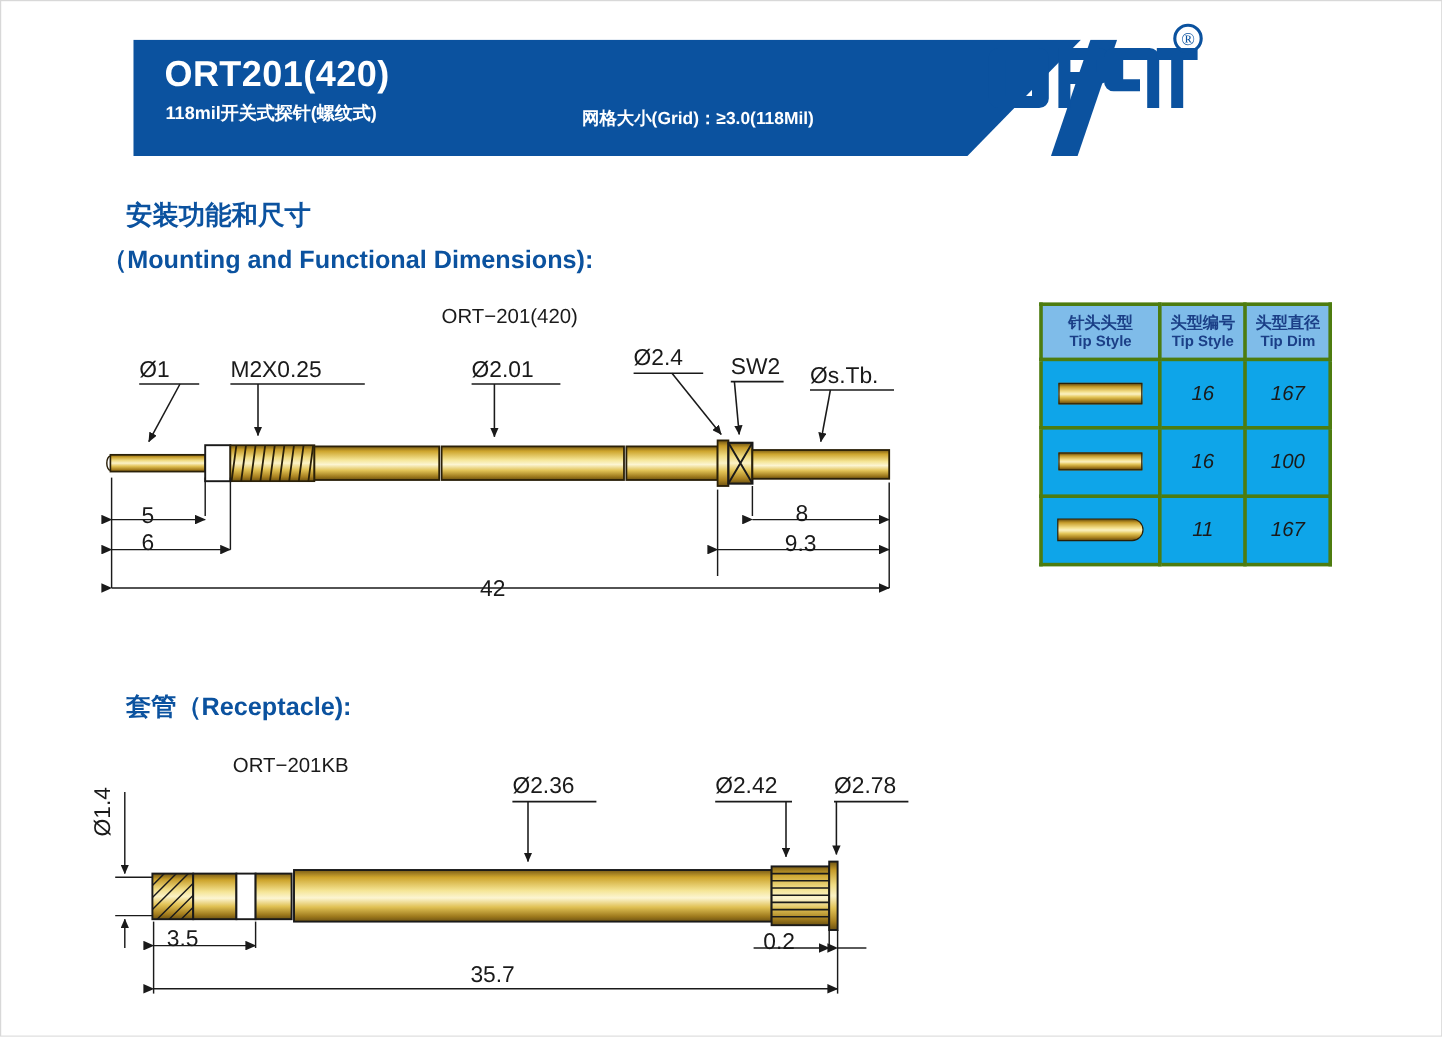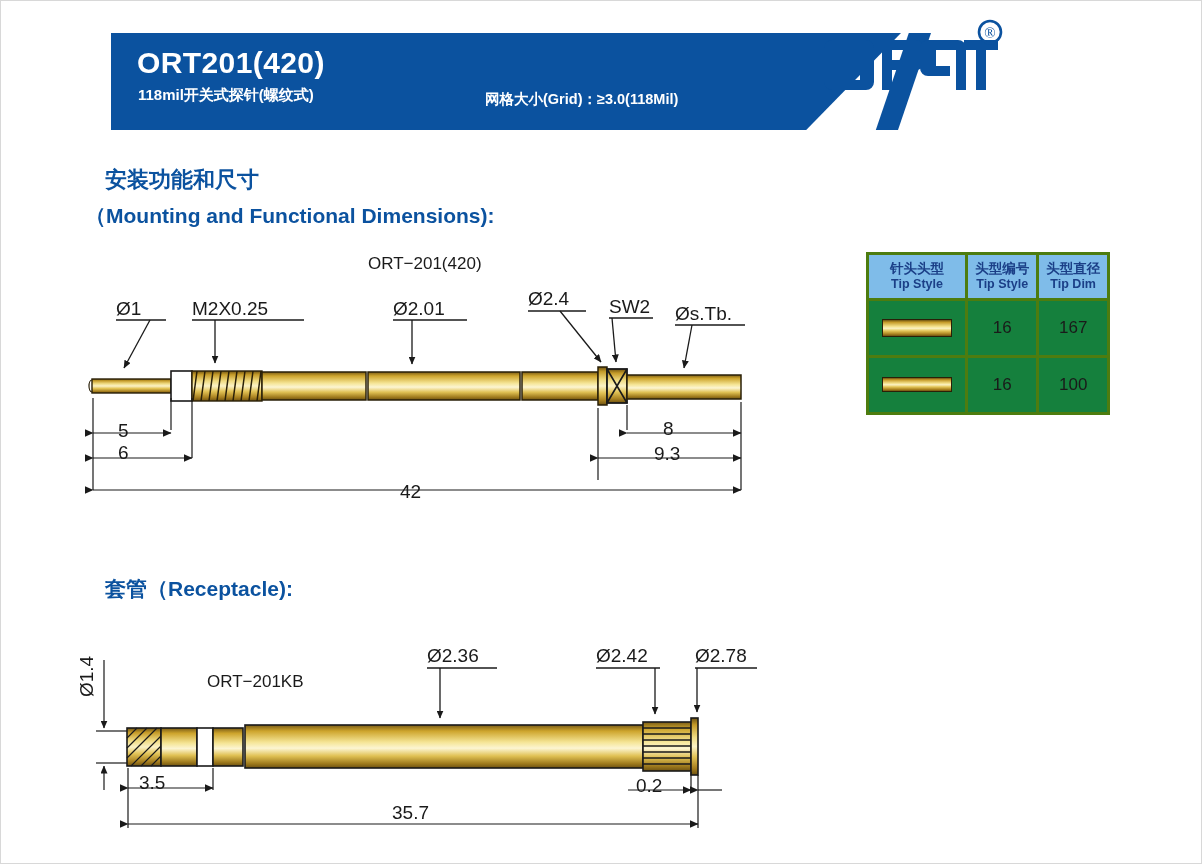--- a/index.html
+++ b/index.html
@@ -47,21 +47,21 @@
   .pn{position:absolute;font-size:17px;color:#1a1a1a;white-space:nowrap;}
   svg.vec{position:absolute;left:0;top:0;overflow:visible;}
 
   
   .tip-table{position:absolute;left:866px;top:252px;width:244px;
     border-collapse:collapse;}
   .tip-table th,.tip-table td{border:3px solid #4d7c0f;text-align:center;}
   .tip-table th{background:#7fbce9;color:#1b3f87;padding:6px 2px 7px;line-height:1.15;}
   .tip-table th .cn{display:block;font-size:13.5px;font-weight:bold;}
   .tip-table th .en{display:block;font-size:12.5px;font-weight:bold;}
-  .tip-table td{background:#15803d;font-size:17px;color:#1a1a1a;height:52px;}
+  .tip-table td{background:#0ea5e9;font-size:17px;color:#1a1a1a;height:52px;font-style:italic;}
   .tip-cell{width:98px;}
   .num-cell{width:73px;}
   .tipshape{margin:0 auto;background:
       linear-gradient(to bottom,#6d5212 0%,#c59a28 14%,#f3e08a 40%,#fbf2c4 52%,#e4c657 68%,#a9811f 88%,#6d5212 100%);
     border:1.6px solid #2a2008;box-sizing:border-box;}
   .tipshape.flat-a{width:70px;height:18px;}
   .tipshape.flat-b{width:70px;height:15px;}
   .tipshape.round{width:72px;height:19px;border-radius:0 10px 10px 0;}
 </style>
 </head>
@@ -240,28 +240,35 @@
         <td>16</td>
         <td>167</td>
       </tr>
       <tr>
         <td>
           <div class="tipshape flat-b"></div>
         </td>
         <td>16</td>
         <td>100</td>
       </tr>
+      <tr>
+        <td>
+          <div class="tipshape round"></div>
+        </td>
+        <td>11</td>
+        <td>167</td>
+      </tr>
     </tbody>
   </table>
 
   <div class="sec sec-cn" id="sec2cn">套管（Receptacle):</div>
 
   <div class="draw" style="left:0;top:0;width:1202px;height:864px;">
 
-    <div class="pn" style="left:207px;top:628px;margin-top:44px;">ORT−201KB</div>
+    <div class="pn" style="left:194px;top:628px;">ORT−201KB</div>
 
     <div class="lbl" style="left:76px;top:697px;transform:rotate(-90deg);transform-origin:left top;">Ø1.4</div>
     <div class="lbl" style="left:427px;top:645px;">Ø2.36</div>
     <div class="lbl" style="left:596px;top:645px;">Ø2.42</div>
     <div class="lbl" style="left:695px;top:645px;">Ø2.78</div>
 
     <div class="lbl" style="left:139px;top:772px;">3.5</div>
     <div class="lbl" style="left:636px;top:775px;">0.2</div>
     <div class="lbl" style="left:392px;top:802px;">35.7</div>
 

